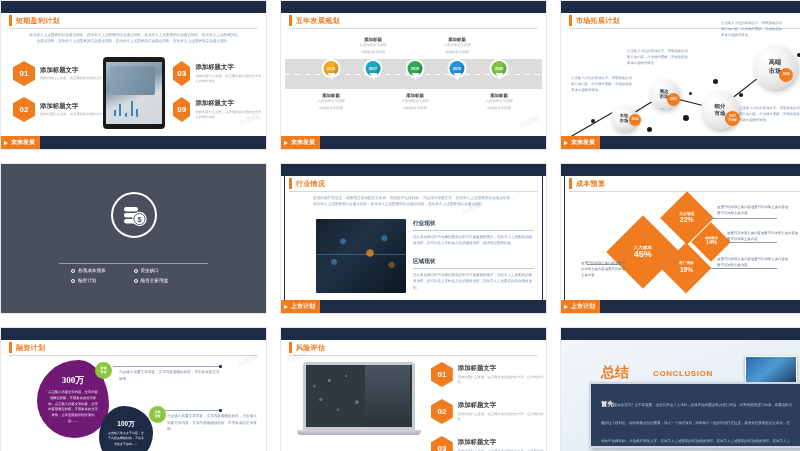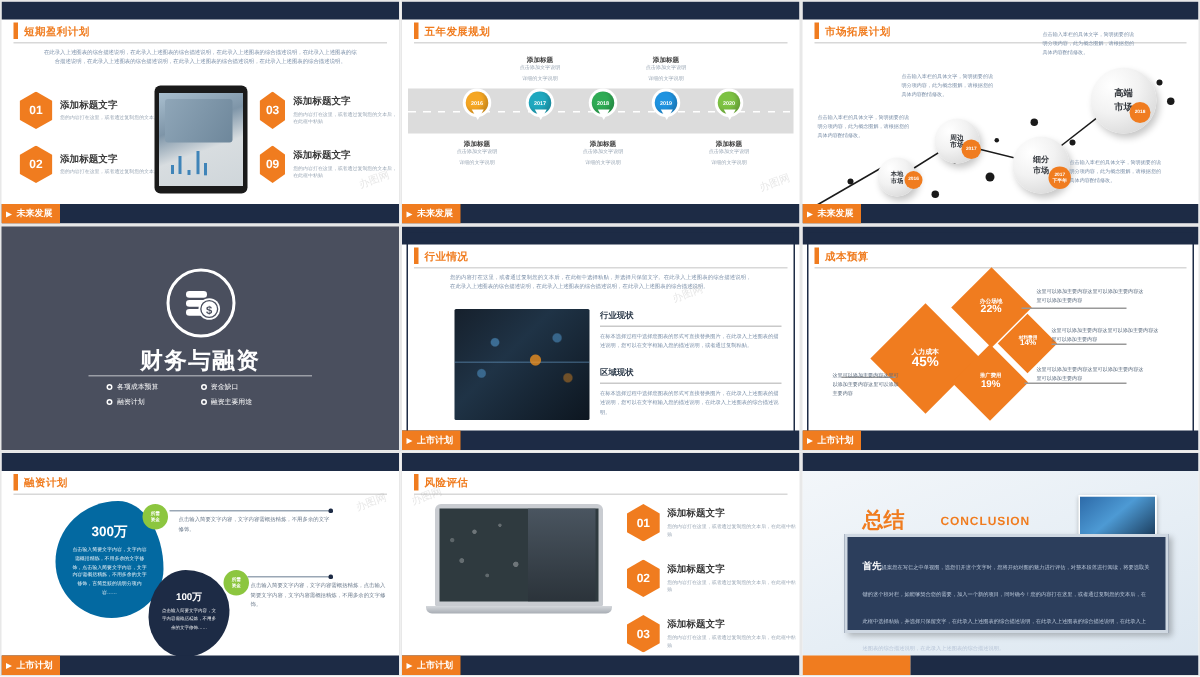--- a/index.html
+++ b/index.html
@@ -8,20 +8,21 @@
     background: #ffffff;
     font-family: "Liberation Sans", "DejaVu Sans", sans-serif;
     overflow: hidden;
   }
   .grid {
     width: 800px; height: 385px;
     display: grid;
     grid-template-columns: 267px 267px 266px;
     grid-template-rows: 150px 151px 150px;
     background: #ffffff;
+    gap: 13px;
   }
   .slide {
     position: relative;
     overflow: hidden;
     background: #ffffff;
     border: 1px solid #e8e8e8;
   }
   
   .topbar {
     position: absolute; left: 0; right: 0; top: 0; height: 12px;
@@ -188,22 +189,23 @@
     position: absolute; background: #f07c1f; transform: rotate(45deg);
     display: flex; align-items: center; justify-content: center;
   }
   .dia-in { transform: rotate(-45deg); text-align: center; color: #fff; line-height: 1.1; }
   .dia-in .lbl { font-size: 4.6px; font-weight: bold; }
   .dia-in .pct { font-weight: bold; }
   .lead { position: absolute; height: 1px; background: #999; }
   .cost-note { position: absolute; font-size: 3.4px; color: #5a6a7d; line-height: 1.8; }
   
   .blob-o {
-    position: absolute; background: #0369a1;
+    position: absolute; background: #701a75;
     border-radius: 58% 42% 48% 52% / 52% 58% 42% 48%;
+    font-family: Liberation Serif, serif;
   }
   .blob-d {
     position: absolute; background: #1d2b45;
     border-radius: 46% 54% 56% 44% / 54% 46% 54% 46%;
   }
   .blob-amt { text-align: center; font-weight: bold; color: #fff; }
   .blob-txt { font-size: 3.3px; color: rgba(255,255,255,.92); line-height: 1.75; text-align: center; }
   .gbadge {
     position: absolute; width: 17px; height: 17px; border-radius: 50%;
     background: #8cc63f; color: #fff; display: flex; align-items: center;
@@ -449,21 +451,20 @@
     <div class="coin-circle">
       <svg width="30" height="30" viewBox="0 0 30 30" aria-hidden="true">
         <rect x="5" y="7" width="14" height="4.5" rx="2.2" fill="#fff"></rect>
         <rect x="5" y="13" width="14" height="4.5" rx="2.2" fill="#fff"></rect>
         <rect x="5" y="19" width="14" height="4.5" rx="2.2" fill="#fff"></rect>
         <circle cx="20.5" cy="19" r="7.2" fill="#fff"></circle>
         <circle cx="20.5" cy="19" r="5.6" fill="none" stroke="#4a4f5e" stroke-width="0.9"></circle>
         <text x="20.5" y="22" font-size="7.5" fill="#4a4f5e" text-anchor="middle" font-family="Liberation Sans, sans-serif" font-weight="bold">$</text>
       </svg>
     </div>
-    <div class="sec-title">财务与融资</div>
     <div class="sec-rule"></div>
     <div class="sec-items">
       <div class="sec-item">
         <span class="sec-ring"></span>
         <span>各项成本预算</span>
       </div>
       <div class="sec-item">
         <span class="sec-ring"></span>
         <span>资金缺口</span>
       </div>

